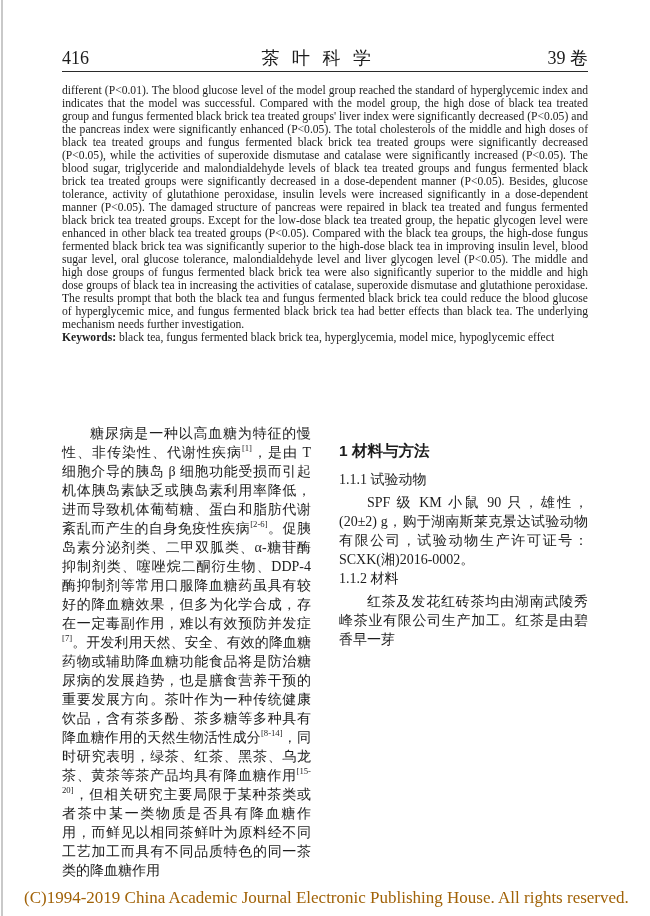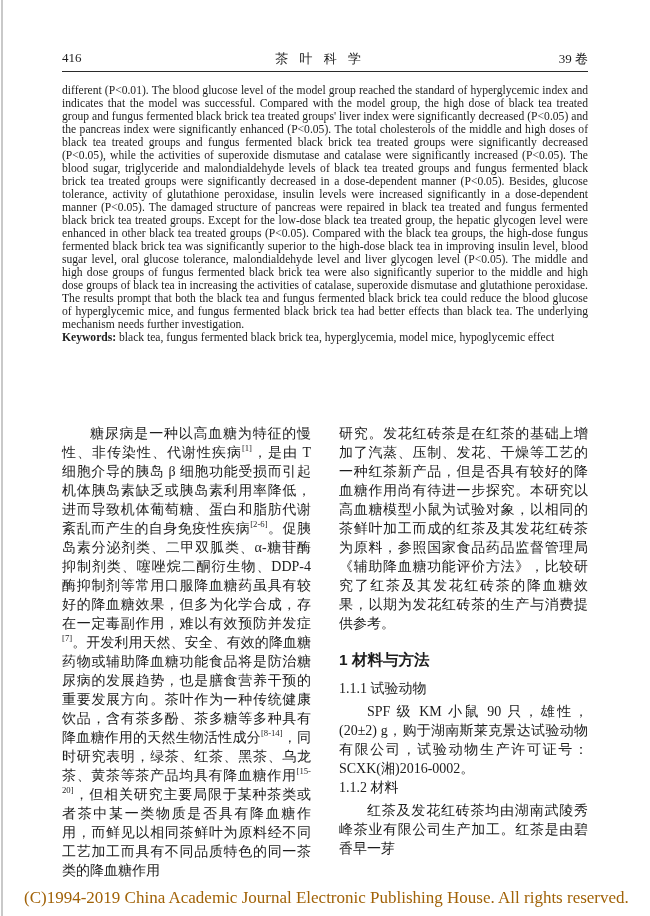--- a/index.html
+++ b/index.html
@@ -7,22 +7,22 @@
     width:650px;height:916px;position:relative;background:#ffffff;
     font-family:"Liberation Serif","DejaVu Serif",serif;color:#1c1c1c;
     overflow:hidden;
   }
   .scan-edge{
     position:absolute;left:1px;top:0;width:2px;height:916px;background:#c9c9c9;
   }
   
   .running-head{
     position:absolute;left:62px;top:50px;width:526px;height:16px;
-    display:flex;justify-content:space-between;align-items:flex-start;
-    font-size:13px;
+    display:flex;justify-content:space-between;align-items:center;
+    font-size:18px;
   }
   .running-head .journal{letter-spacing:4px;}
   .head-rule{
     position:absolute;left:62px;top:71px;width:526px;height:0;
     border-top:1.6px solid #2a2a2a;
   }
   
   .abstract{
     position:absolute;left:62px;top:84px;width:526px;
     font-size:11.6px;line-height:13px;text-align:justify;
@@ -74,21 +74,20 @@
 <div class="abstract">
   <p>different (P&lt;0.01). The blood glucose level of the model group reached the standard of hyperglycemic index and indicates that the model was successful. Compared with the model group, the high dose of black tea treated group and fungus fermented black brick tea treated groups' liver index were significantly decreased (P&lt;0.05) and the pancreas index were significantly enhanced (P&lt;0.05). The total cholesterols of the middle and high doses of black tea treated groups and fungus fermented black brick tea treated groups were significantly decreased (P&lt;0.05), while the activities of superoxide dismutase and catalase were significantly increased (P&lt;0.05). The blood sugar, triglyceride and malondialdehyde levels of black tea treated groups and fungus fermented black brick tea treated groups were significantly decreased in a dose-dependent manner (P&lt;0.05). Besides, glucose tolerance, activity of glutathione peroxidase, insulin levels were increased significantly in a dose-dependent manner (P&lt;0.05). The damaged structure of pancreas were repaired in black tea treated and fungus fermented black brick tea treated groups. Except for the low-dose black tea treated group, the hepatic glycogen level were enhanced in other black tea treated groups (P&lt;0.05). Compared with the black tea groups, the high-dose fungus fermented black brick tea was significantly superior to the high-dose black tea in improving insulin level, blood sugar level, oral glucose tolerance, malondialdehyde level and liver glycogen level (P&lt;0.05). The middle and high dose groups of fungus fermented black brick tea were also significantly superior to the middle and high dose groups of black tea in increasing the activities of catalase, superoxide dismutase and glutathione peroxidase. The results prompt that both the black tea and fungus fermented black brick tea could reduce the blood glucose of hyperglycemic mice, and fungus fermented black brick tea had better effects than black tea. The underlying mechanism needs further investigation.</p>
   <p class="keywords-line"><span class="kw-label">Keywords: </span><span>black tea, fungus fermented black brick tea, hyperglycemia, model mice, hypoglycemic effect</span></p>
 </div>
 
 <div class="columns">
   <div class="col">
       <p class="body indent"><span>糖尿病是一种以高血糖为特征的慢性、非传染性、代谢性疾病</span><sup>[1]</sup><span>，是由 T 细胞介导的胰岛 β 细胞功能受损而引起机体胰岛素缺乏或胰岛素利用率降低，进而导致机体葡萄糖、蛋白和脂肪代谢紊乱而产生的自身免疫性疾病</span><sup>[2-6]</sup><span>。促胰岛素分泌剂类、二甲双胍类、α-糖苷酶抑制剂类、噻唑烷二酮衍生物、DDP-4 酶抑制剂等常用口服降血糖药虽具有较好的降血糖效果，但多为化学合成，存在一定毒副作用，难以有效预防并发症</span><sup>[7]</sup><span>。开发利用天然、安全、有效的降血糖药物或辅助降血糖功能食品将是防治糖尿病的发展趋势，也是膳食营养干预的重要发展方向。茶叶作为一种传统健康饮品，含有茶多酚、茶多糖等多种具有降血糖作用的天然生物活性成分</span><sup>[8-14]</sup><span>，同时研究表明，绿茶、红茶、黑茶、乌龙茶、黄茶等茶产品均具有降血糖作用</span><sup>[15-20]</sup><span>，但相关研究主要局限于某种茶类或者茶中某一类物质是否具有降血糖作用，而鲜见以相同茶鲜叶为原料经不同工艺加工而具有不同品质特色的同一茶类的降血糖作用</span></p>
     </div>
   <div class="col">
-      <p class="body"><span>研究。发花红砖茶是在红茶的基础上增加了汽蒸、压制、发花、干燥等工艺的一种红茶新产品，但是否具有较好的降血糖作用尚有待进一步探究。本研究以高血糖模型小鼠为试验对象，以相同的茶鲜叶加工而成的红茶及其发花红砖茶为原料，参照国家食品药品监督管理局《辅助降血糖功能评价方法》，比较研究了红茶及其发花红砖茶的降血糖效果，以期为发花红砖茶的生产与消费提供参考。</span></p>
       <p class="h1"><span>1 材料与方法</span></p>
       <p class="h3"><span>1.1.1 试验动物</span></p>
       <p class="body indent"><span>SPF 级 KM 小鼠 90 只，雄性，(20±2) g，购于湖南斯莱克景达试验动物有限公司，试验动物生产许可证号：SCXK(湘)2016-0002。</span></p>
       <p class="h3"><span>1.1.2 材料</span></p>
       <p class="body indent"><span>红茶及发花红砖茶均由湖南武陵秀峰茶业有限公司生产加工。红茶是由碧香早一芽</span></p>
     </div>
 </div>
 
 <div class="footer">
   <span>(C)1994-2019 China Academic Journal Electronic Publishing House. All rights reserved.</span><span class="url">http://www.cnki.net</span>

